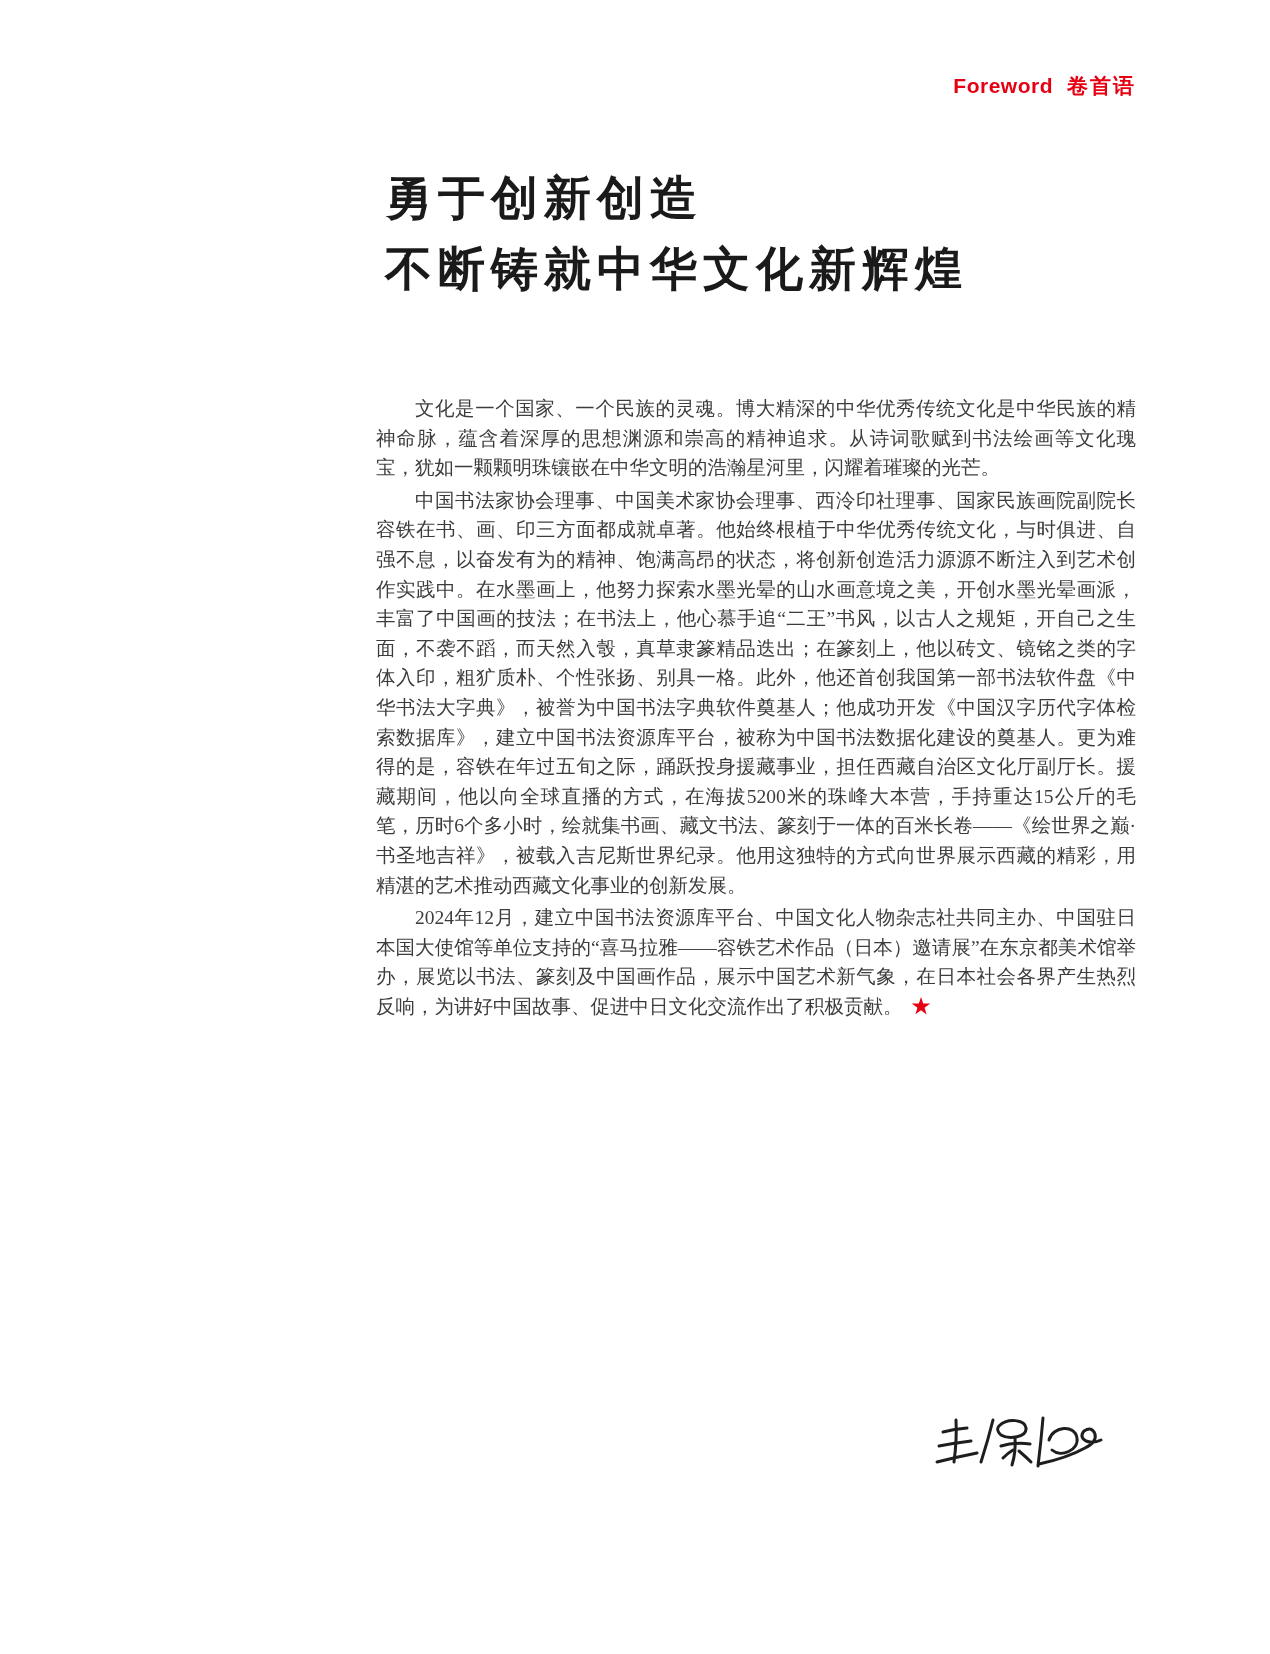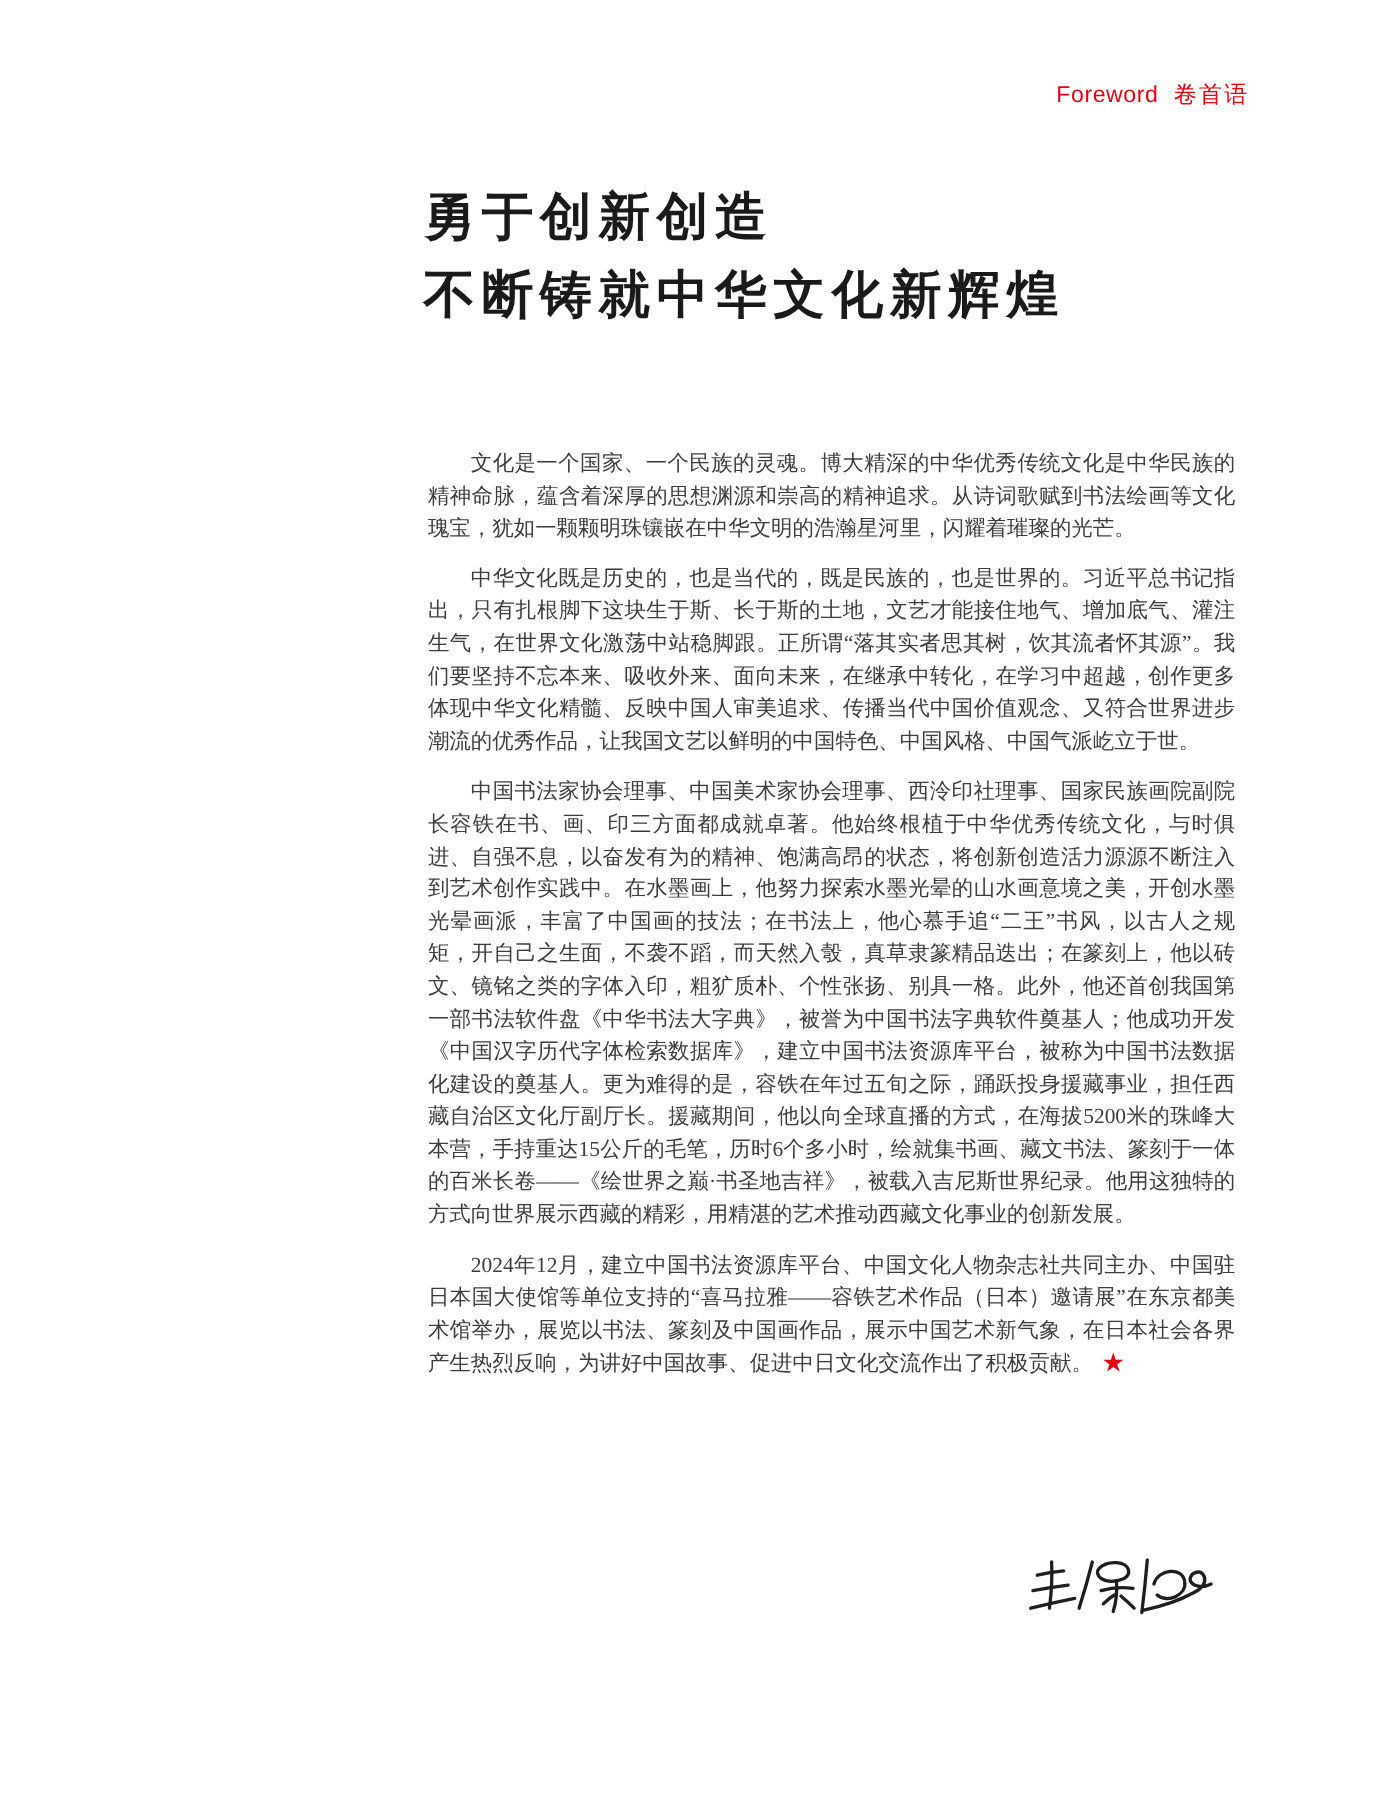--- a/index.html
+++ b/index.html
@@ -9,21 +9,21 @@
     height: 1654px;
     background: #ffffff;
     overflow: hidden;
     font-family: "Liberation Serif", "DejaVu Serif", serif;
   }
   .foreword-label {
     position: absolute;
     top: 72px;
     right: 134px;
     font-family: "Liberation Sans", "DejaVu Sans", sans-serif;
-    font-weight: 400;
+    font-weight: 700;
     font-size: 21px;
     color: #e60012;
     letter-spacing: 0.5px;
     white-space: nowrap;
   }
   .foreword-label .zh { margin-left: 14px; letter-spacing: 2px; }
   .article-title {
     position: absolute;
     left: 385px;
     top: 163px;
@@ -37,21 +37,21 @@
   .body-text {
     position: absolute;
     left: 373px;
     top: 391px;
     width: 766px;
     color: #3c3c3c;
     font-size: 19.5px;
     line-height: 29.6px;
     text-align: justify;
   }
-  .body-text p { margin: 16px; text-indent: 2em; }
+  .body-text p { margin: 3px; text-indent: 2em; }
   .red-star {
     color: #e60012;
     padding-left: 8px;
     font-size: 21px;
     letter-spacing: 0;
   }
   .signature {
     position: absolute;
     left: 935px;
     top: 1408px;
@@ -76,21 +76,20 @@
     <span class="en">Foreword</span><span class="zh">卷首语</span>
   </div>
 
   <div class="article-title">
     <div>勇于创新创造</div>
     <div>不断铸就中华文化新辉煌</div>
   </div>
 
   <div class="body-text">
     <p>文化是一个国家、一个民族的灵魂。博大精深的中华优秀传统文化是中华民族的精神命脉，蕴含着深厚的思想渊源和崇高的精神追求。从诗词歌赋到书法绘画等文化瑰宝，犹如一颗颗明珠镶嵌在中华文明的浩瀚星河里，闪耀着璀璨的光芒。</p>
-    <p>中华文化既是历史的，也是当代的，既是民族的，也是世界的。习近平总书记指出，只有扎根脚下这块生于斯、长于斯的土地，文艺才能接住地气、增加底气、灌注生气，在世界文化激荡中站稳脚跟。正所谓“落其实者思其树，饮其流者怀其源”。我们要坚持不忘本来、吸收外来、面向未来，在继承中转化，在学习中超越，创作更多体现中华文化精髓、反映中国人审美追求、传播当代中国价值观念、又符合世界进步潮流的优秀作品，让我国文艺以鲜明的中国特色、中国风格、中国气派屹立于世。</p>
     <p>中国书法家协会理事、中国美术家协会理事、西泠印社理事、国家民族画院副院长容铁在书、画、印三方面都成就卓著。他始终根植于中华优秀传统文化，与时俱进、自强不息，以奋发有为的精神、饱满高昂的状态，将创新创造活力源源不断注入到艺术创作实践中。在水墨画上，他努力探索水墨光晕的山水画意境之美，开创水墨光晕画派，丰富了中国画的技法；在书法上，他心慕手追“二王”书风，以古人之规矩，开自己之生面，不袭不蹈，而天然入彀，真草隶篆精品迭出；在篆刻上，他以砖文、镜铭之类的字体入印，粗犷质朴、个性张扬、别具一格。此外，他还首创我国第一部书法软件盘《中华书法大字典》，被誉为中国书法字典软件奠基人；他成功开发《中国汉字历代字体检索数据库》，建立中国书法资源库平台，被称为中国书法数据化建设的奠基人。更为难得的是，容铁在年过五旬之际，踊跃投身援藏事业，担任西藏自治区文化厅副厅长。援藏期间，他以向全球直播的方式，在海拔5200米的珠峰大本营，手持重达15公斤的毛笔，历时6个多小时，绘就集书画、藏文书法、篆刻于一体的百米长卷——《绘世界之巅·书圣地吉祥》，被载入吉尼斯世界纪录。他用这独特的方式向世界展示西藏的精彩，用精湛的艺术推动西藏文化事业的创新发展。</p>
     <p><span>2024年12月，建立中国书法资源库平台、中国文化人物杂志社共同主办、中国驻日本国大使馆等单位支持的“喜马拉雅——容铁艺术作品（日本）邀请展”在东京都美术馆举办，展览以书法、篆刻及中国画作品，展示中国艺术新气象，在日本社会各界产生热烈反响，为讲好中国故事、促进中日文化交流作出了积极贡献。</span><span class="red-star">★</span></p>
   </div>
 
   <div class="signature" aria-label="王保胜">
     <svg viewBox="0 0 175 85" xmlns="http://www.w3.org/2000/svg">
 
       <path d="M8 24 Q19 21 32 20"></path>
       <path d="M4 38 Q20 35 36 33"></path>
       <path d="M21 12 Q22 32 19 54"></path>

